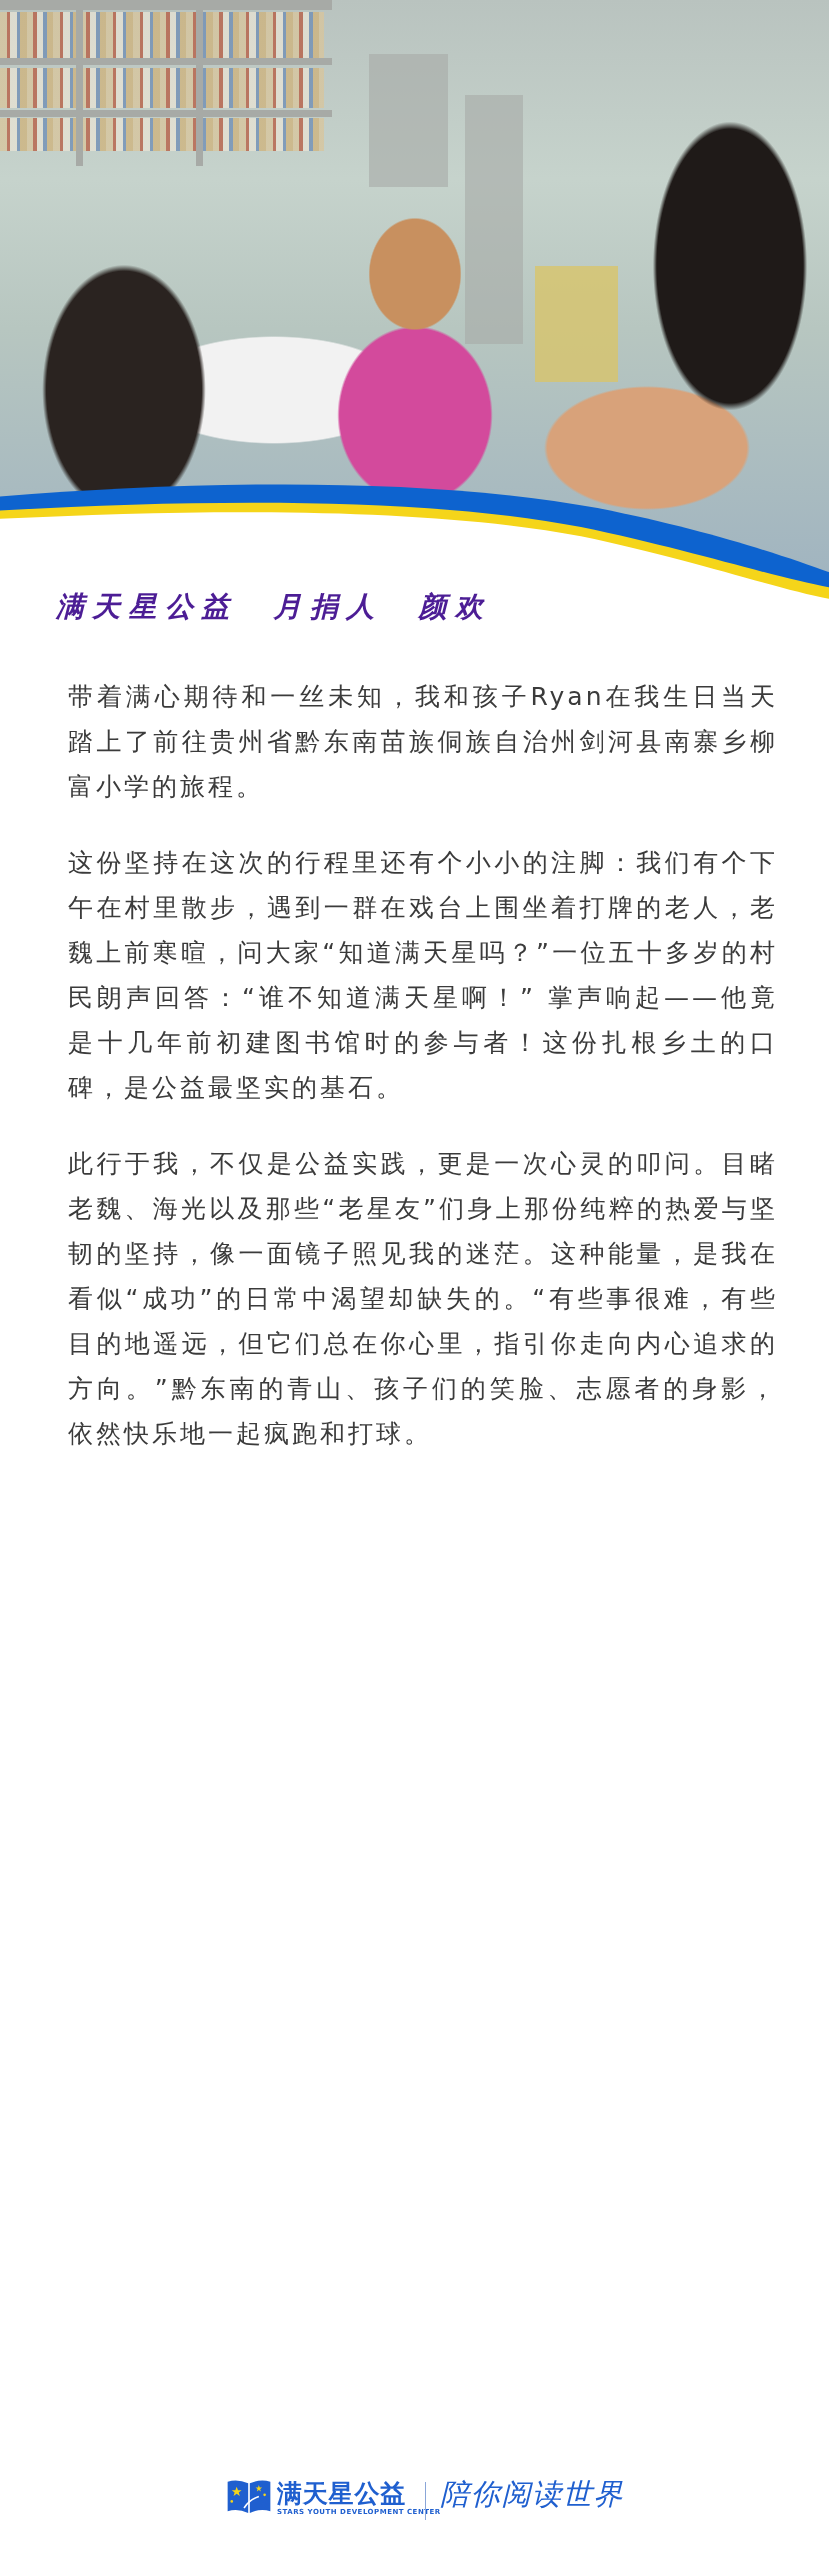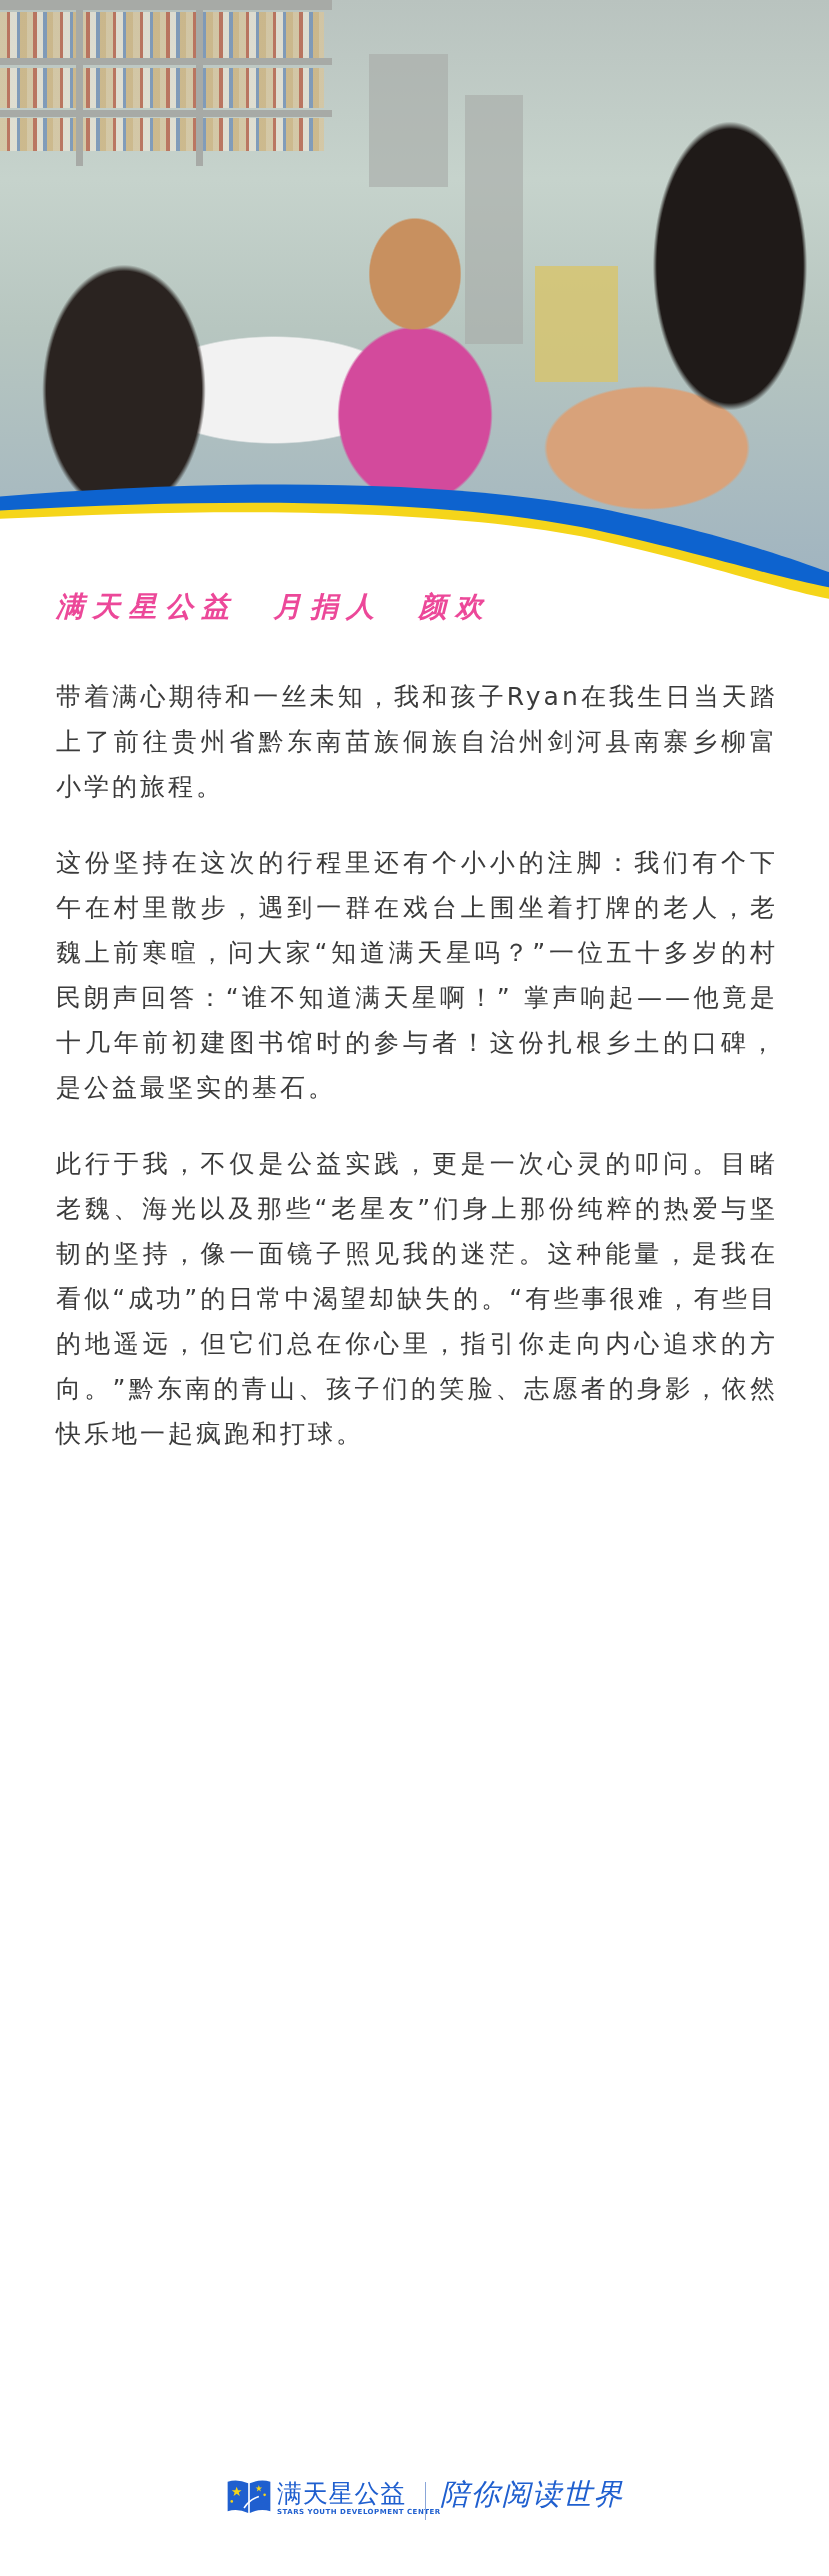--- a/index.html
+++ b/index.html
@@ -13,28 +13,28 @@
       radial-gradient(ellipse 141px 216px at 124px 390px, #2a2320 0%, #2a2320 55%, transparent 58%),
       radial-gradient(ellipse 133px 249px at 730px 266px, #1f1a18 0%, #1f1a18 55%, transparent 58%),
       radial-gradient(ellipse 166px 100px at 647px 448px, #d8a27a 0%, #d8a27a 60%, transparent 62%),
       radial-gradient(ellipse 183px 75px at 274px 390px, #f2f2f2 0%, #f2f2f2 70%, transparent 72%),
       linear-gradient(180deg, #b9c3bf 0%, #c6d3cc 30%, #b7c6c0 55%, #9fb3c0 100%);
   }
   .shelf { position: absolute; background: #a7aaa6; }
   .books { position: absolute; background: repeating-linear-gradient(90deg, #d9c59b 0 6.6px, #b7593f 6.6px 10px, #e8e3d4 10px 16.6px, #6b8bb4 16.6px 20px, #cfb27a 20px 26.6px); opacity: .75; }
   .wave { position: absolute; left: 0; top: 465px; width: 830px; height: 149px; }
   .title { position: absolute; left: 56px; top: 588px; font-size: 28px; font-weight: bold;
-           color: #ec4899; letter-spacing: 8.3px; white-space: pre;
+           color: #4c1d95; letter-spacing: 8.3px; white-space: pre;
            font-family: "DejaVu Serif", "Liberation Serif", serif; font-style: italic; }
   .article { position: absolute; left: 56px; top: 674px; width: 722px; }
-  .para { margin: 0 0 31px 0; font-size: 25px; line-height: 45px; color: #3b3b3b;
+  .para { margin: 0 0 31px 12px; font-size: 25px; line-height: 45px; color: #3b3b3b;
           letter-spacing: 3px; text-align: justify; }
   .footer-logo { position: absolute; left: 226px; top: 2475px; width: 390px; height: 50px; }
   .logo-icon { position: absolute; left: 0; top: 3.3px; width: 46px; height: 37px; }
-  .logo-name { position: absolute; left: 51px; top: 1.7px; font-size: 25px; font-weight: normal; color: #1f5fcf; letter-spacing: 0.8px; }
+  .logo-name { position: absolute; left: 51px; top: 1.7px; font-size: 25px; font-weight: bold; color: #1f5fcf; letter-spacing: 0.8px; }
   .logo-sub { position: absolute; left: 51px; top: 33px; font-size: 7px; color: #1f5fcf; letter-spacing: 0.5px; white-space: nowrap; font-weight: bold; }
   .logo-divider { position: absolute; left: 199px; top: 6.6px; width: 0.8px; height: 38px; background: #8aa6d8; }
   .logo-slogan { position: absolute; left: 214px; top: 0px; font-size: 29px; color: #1f5fcf;
                  font-family: "DejaVu Serif", "Liberation Serif", serif; font-style: italic; letter-spacing: 1.7px; white-space: nowrap; }
 </style>
 </head>
 <body>
 
 <div class="hero">
   <div class="photo" title="Volunteer in pink shirt reading picture books with schoolchildren in blue uniforms at a library table">

